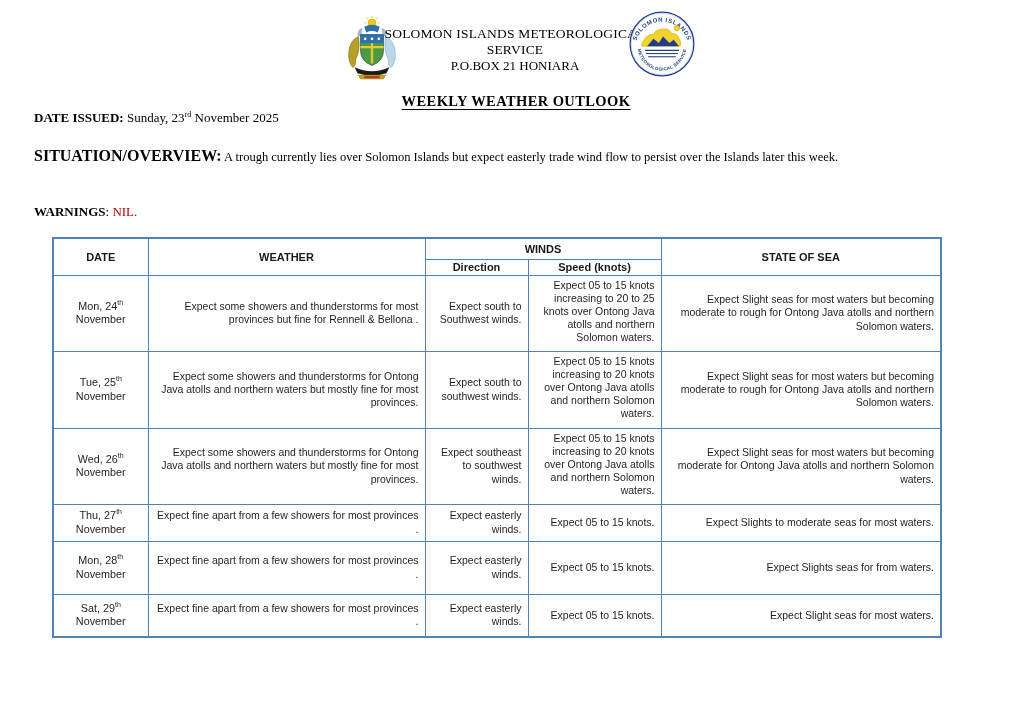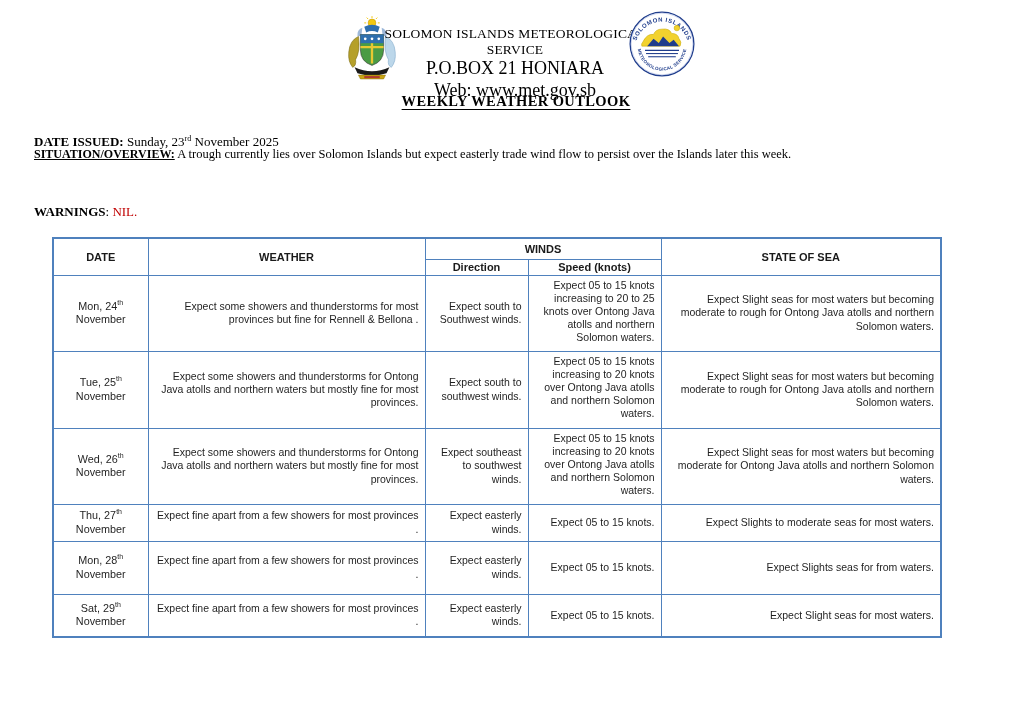--- a/index.html
+++ b/index.html
@@ -4,28 +4,28 @@
 <style>
   html,body{margin:0;padding:0;background:#e8e8e8;}
   #page{position:relative;width:1024px;height:724px;background:#ffffff;overflow:hidden;
         font-family:"Liberation Serif", serif;color:#000;}
 
   
   #crest{position:absolute;left:343px;top:15px;width:58px;height:68px;}
   #badge{position:absolute;left:628px;top:10px;width:68px;height:68px;z-index:2;}
   #org-block{position:absolute;left:372px;top:26px;width:286px;text-align:center;line-height:1.2;}
   #org-block .org-name{font-size:13.5px;letter-spacing:.2px;}
-  #org-block .org-line{font-size:18px;}
+  #org-block .org-line{font-size:13px;}
 
   #doc-title{position:absolute;left:0;top:93px;width:1032px;text-align:center;
              font-size:14.5px;font-weight:bold;letter-spacing:.4px;
              text-decoration:underline;text-underline-offset:3px;}
 
   .para{position:absolute;left:34px;font-size:13px;}
-  #date-issued{top:110px;margin-top:24px;}
+  #date-issued{top:110px;}
   #situation{top:147px;font-size:12.5px;width:960px;}
   #warnings{top:204px;}
   .lbl{font-weight:bold;}
   #warnings .nil{color:#c00000;}
   sup{font-size:8px;line-height:0;}
 
   
   #wx-table{position:absolute;left:52px;top:237px;width:888px;border-collapse:collapse;
             table-layout:fixed;font-family:"Liberation Sans", sans-serif;}
   #wx-table,#wx-table td,#wx-table th{border:1px solid #4f81bd;}
@@ -70,21 +70,20 @@
     <path d="M44,22 q9,4 10,16 q1,10 -4,16 q-4,-2 -3,-8 q-5,-8 -3,-24 z" fill="#bcd7ea" stroke="#7fa8c9" stroke-width="0.6"></path>
 
     <path d="M12,54 q18,8 36,0 l-3,6 q-15,5 -30,0 z" fill="#1a1a1a"></path>
     <path d="M16,62 h28 l-2,4 h-24 z" fill="#c8a516" stroke="#8a6d00" stroke-width="0.5"></path>
     <rect x="22" y="63" width="16" height="2.2" fill="#b03a2e"></rect>
   </svg>
 
   <div id="org-block">
     <div class="org-name">SOLOMON ISLANDS METEOROLOGICAL SERVICE</div>
     <div class="org-line">P.O.BOX 21 HONIARA</div>
-    <div class="org-line">Web: www.met.gov.sb</div>
   </div>
 
   <svg id="badge" viewBox="0 0 64 64">
     <circle cx="32" cy="32" r="30" fill="#ffffff" stroke="#1f3d8c" stroke-width="1.2"></circle>
     <circle cx="32" cy="32" r="29" fill="none" stroke="#8fa3d9" stroke-width="0.4"></circle>
     <defs>
       <path id="arcTop" d="M7,36 A25,25 0 1 1 57,36" fill="none"></path>
       <path id="arcBot" d="M9,34 A23,23 0 0 0 55,34" fill="none"></path>
     </defs>
     <text font-size="5.6" font-family="Liberation Sans, sans-serif" fill="#1f3d8c" font-weight="bold" letter-spacing="0.6">
@@ -104,21 +103,21 @@
     </g>
   </svg>
 
   <div id="doc-title">WEEKLY WEATHER OUTLOOK</div>
 
   <div class="para" id="date-issued">
     <span class="lbl">DATE ISSUED:</span><span><span> Sunday, 23</span><sup>rd</sup><span> November 2025</span></span>
   </div>
 
   <div class="para" id="situation">
-    <span class="lbl" style="font-size:12px;text-decoration:underline;">SITUATION/OVERVIEW:</span><span> A trough currently lies over Solomon Islands but expect easterly trade wind flow to persist over the Islands later this week.</span>
+    <span class="lbl" style="font-size:16px;">SITUATION/OVERVIEW:</span><span> A trough currently lies over Solomon Islands but expect easterly trade wind flow to persist over the Islands later this week.</span>
   </div>
 
   <div class="para" id="warnings">
     <span class="lbl">WARNINGS</span><span>: </span><span class="nil">NIL.</span>
   </div>
 
   <table id="wx-table">
     <colgroup>
       <col style="width:95px">
         <col style="width:277px">

